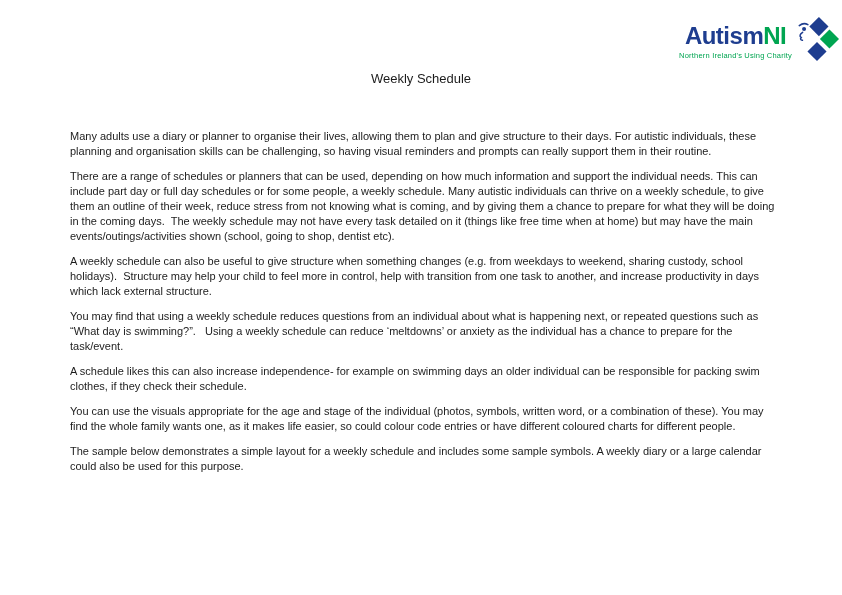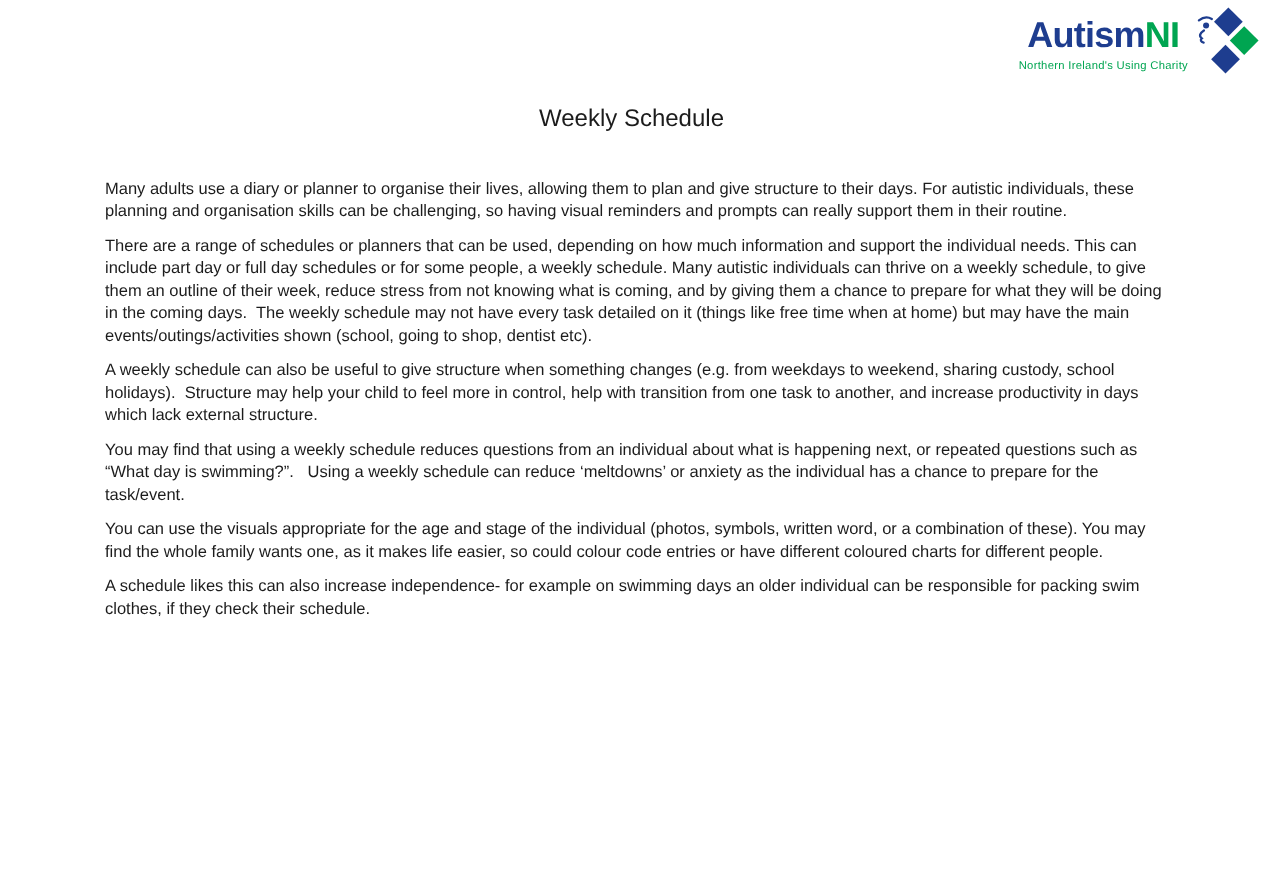--- a/index.html
+++ b/index.html
@@ -13,21 +13,21 @@
     height: 595px;
     background: #ffffff;
     font-family: "Liberation Sans", "DejaVu Sans", sans-serif;
     color: var(--text, #1c1c1c);
     overflow: hidden;
   }
 
   
   .logo {
     position: absolute;
-    top: 4px;
+    top: 16px;
     right: 2px;
     display: flex;
     align-items: flex-start;
   }
   .logo-textblock {
     margin-top: 8px;
     text-align: center;
   }
   .wordmark {
     font-size: 24px;
@@ -60,34 +60,34 @@
   }
 
   
   .doc-title {
     position: absolute;
     top: 71px;
     left: 0;
     right: 0;
     margin: 0;
     text-align: center;
-    font-size: 16px;
+    font-size: 13px;
     font-weight: normal;
     color: var(--text, #1c1c1c);
   }
 
   
   .content {
     position: absolute;
     top: 119px;
     left: 70px;
     width: 705px;
   }
   .content p {
-    margin: 0 0 8px 0;
+    margin: 10px 0 8px 0;
     font-size: 11px;
     line-height: 15px;
     white-space: pre-wrap;
     color: var(--text, #1c1c1c);
   }
 </style>
 </head>
 <body>
 
 <div class="page">
@@ -109,17 +109,18 @@
     </svg>
   </div>
 
   <h1 class="doc-title">Weekly Schedule</h1>
 
   <div class="content">
     <p>Many adults use a diary or planner to organise their lives, allowing them to plan and give structure to their days. For autistic individuals, these planning and organisation skills can be challenging, so having visual reminders and prompts can really support them in their routine.</p>
     <p>There are a range of schedules or planners that can be used, depending on how much information and support the individual needs. This can include part day or full day schedules or for some people, a weekly schedule. Many autistic individuals can thrive on a weekly schedule, to give them an outline of their week, reduce stress from not knowing what is coming, and by giving them a chance to prepare for what they will be doing in the coming days.  The weekly schedule may not have every task detailed on it (things like free time when at home) but may have the main events/outings/activities shown (school, going to shop, dentist etc).</p>
     <p>A weekly schedule can also be useful to give structure when something changes (e.g. from weekdays to weekend, sharing custody, school holidays).  Structure may help your child to feel more in control, help with transition from one task to another, and increase productivity in days which lack external structure.</p>
     <p>You may find that using a weekly schedule reduces questions from an individual about what is happening next, or repeated questions such as “What day is swimming?”.   Using a weekly schedule can reduce ‘meltdowns’ or anxiety as the individual has a chance to prepare for the task/event.</p>
+    <p>A schedule likes this can also increase independence- for example on swimming days an older individual can be responsible for packing swim clothes, if they check their schedule.</p>
     <p>You can use the visuals appropriate for the age and stage of the individual (photos, symbols, written word, or a combination of these). You may find the whole family wants one, as it makes life easier, so could colour code entries or have different coloured charts for different people.</p>
-    <p>A schedule likes this can also increase independence- for example on swimming days an older individual can be responsible for packing swim clothes, if they check their schedule.</p>
+    <p>The sample below demonstrates a simple layout for a weekly schedule and includes some sample symbols. A weekly diary or a large calendar could also be used for this purpose.</p>
   </div>
 
 </div>
 
 </body></html>

